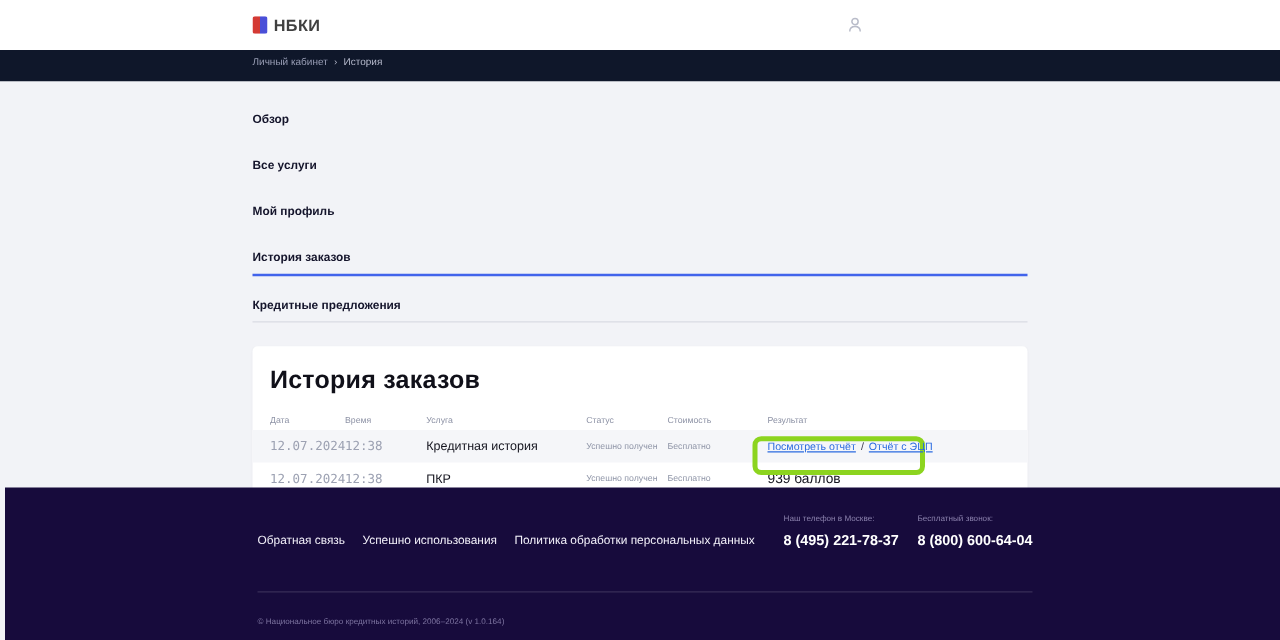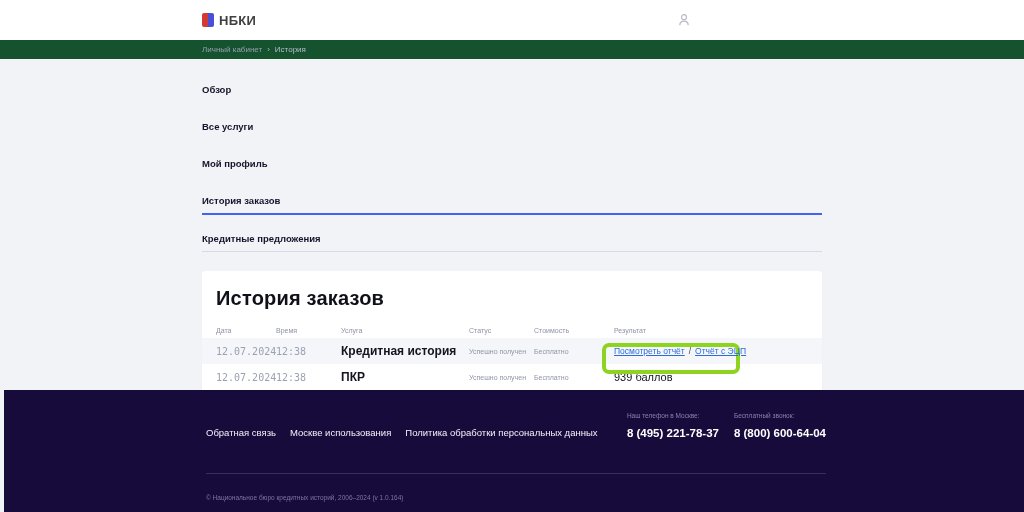--- a/index.html
+++ b/index.html
@@ -17,21 +17,21 @@
   .topbar { background: #ffffff; height: 40px; position: relative; }
   .topbar .container { height: 40px; display: flex; align-items: center; }
   .logo { display: flex; align-items: center; gap: 5px; cursor: pointer; }
   .logo-mark { width: 12px; height: 14px; border-radius: 2px; overflow: hidden; display: flex; }
   .logo-mark .red { width: 6px; height: 14px; background: #d43a34; }
   .logo-mark .blue { width: 6px; height: 14px; background: #4a4fd8; }
   .logo-text { font-size: 13px; font-weight: 700; letter-spacing: 0.3px; color: #404040; }
   .user-btn { position: absolute; left: 676px; top: 12px; width: 16px; height: 16px; cursor: pointer; }
 
   
-  .crumbbar { background: #14532d; height: 19px; }
+  .crumbbar { background: #0f172a; height: 25px; }
   .crumbbar .container { height: 19px; display: flex; align-items: center; gap: 5px; font-size: 8px; }
   .crumb-current { color: #989db4; }
   .crumb-sep { color: #b2b6c8; font-size: 8px; }
   .crumb-page { color: #b7bbcd; }
 
   
   .tabs-wrap { margin-top: 21px; }
   .tabs { display: flex; gap: 15px; border-bottom: 1px solid #d9dbe4; flex-direction: column; }
   .tab { font-size: 9.5px; font-weight: 700; color: #14142b; padding: 4px 0 7px 0; cursor: pointer; position: relative; }
   .tab.active { border-bottom: 2px solid #4263eb; margin-bottom: -1px; }
@@ -39,21 +39,21 @@
   
   .card { background: #ffffff; border-radius: 4px; margin-top: 19px; padding: 16px 0 8px 0; box-shadow: 0 1px 2px rgba(20,20,45,0.04); }
   .card-title { font-size: 20px; font-weight: 800; color: #101019; padding: 0 14px; letter-spacing: 0.2px; }
   .tbl { margin-top: 12px; }
   .tr { display: grid; grid-template-columns: 60px 65px 128px 65px 80px 1fr; align-items: center; padding: 0 14px; }
   .tr.head { height: 16px; }
   .th { font-size: 7px; color: #8e93a6; }
   .tr.row { height: 26px; }
   .tr.row1 { background: #f5f6f9; }
   .td.dt { font-family: "DejaVu Sans Mono", "Liberation Mono", monospace; font-size: 10px; color: #9ca1b2; }
-  .td.service { font-size: 12px; font-weight: 700; color: #15151f; }
+  .td.service { font-size: 10px; font-weight: 400; color: #15151f; }
   .td.small { font-size: 7px; color: #9096a8; }
   .td.result { position: relative; font-size: 8.5px; }
   .result-links { display: flex; align-items: center; gap: 4px; position: relative; z-index: 2; }
   .rlink { color: #2b6be0; text-decoration: underline; cursor: pointer; white-space: nowrap; }
   .rsep { color: #3a3a4a; }
   .result-text { font-size: 11px; font-weight: 500; color: #15151f; }
   .green-box { position: absolute; left: -12px; top: -3px; width: 138px; height: 31px; border: 4px solid #8cd41f; border-radius: 7px; z-index: 1; pointer-events: none; }
 
   
   .footer { position: absolute; left: 4px; top: 390px; width: 1024px; height: 122px; background: #170b3c; }
@@ -146,21 +146,21 @@
       </div>
     </div>
   </div>
 </div>
 
 <div class="footer">
   <div class="container">
     <div class="footer-main">
       <div class="flinks">
         <span class="flink">Обратная связь</span>
-        <span class="flink">Москве использования</span>
+        <span class="flink">Успешно использования</span>
         <span class="flink">Политика обработки персональных данных</span>
       </div>
       <div class="phones">
         <div class="phone-block">
           <span class="phone-label">Наш телефон в Москве:</span>
           <span class="phone-number">8 (495) 221-78-37</span>
         </div>
         <div class="phone-block">
           <span class="phone-label">Бесплатный звонок:</span>
           <span class="phone-number">8 (800) 600-64-04</span>

